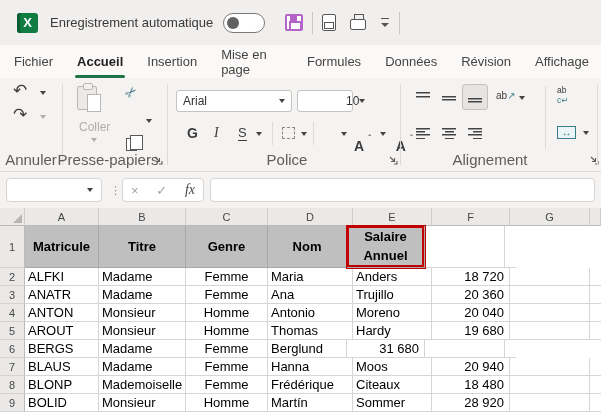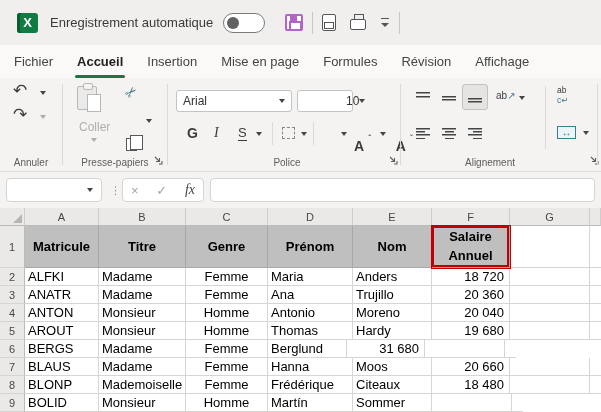--- a/index.html
+++ b/index.html
@@ -42,21 +42,21 @@
   .tab { position:relative; display:flex; align-items:center; padding:0 12px; font-size:13px;
          color:#444; cursor:default; }
   .tab.active { font-weight:bold; color:#222; }
   .tab.active::after { content:""; position:absolute; left:10px; right:10px; bottom:0; height:3px;
                        background:#217346; border-radius:2px; }
 
   
   .ribbon { position:absolute; top:78px; left:0; right:0; height:94px; background:#f5f3f2;
             border-bottom:1px solid #dddbd9; }
   .gsep { position:absolute; top:6px; bottom:6px; width:1px; background:#dcdad8; }
-  .glabel { position:absolute; bottom:3px; font-size:10px; color:#5f5d5b; transform:translateX(-50%); white-space:nowrap; }
+  .glabel { position:absolute; bottom:3px; font-size:15px; color:#5f5d5b; transform:translateX(-50%); white-space:nowrap; }
   .launch { position:absolute; width:12px; height:12px; }
   .chev { display:inline-block; width:0; height:0; border-left:3.5px solid transparent;
           border-right:3.5px solid transparent; border-top:4px solid #444; }
   .chev.dim { border-top-color:#aeacaa; }
   .glyph { line-height:1; }
   .dim-txt { color:#b0aeac; }
 
   .undo-g { font-size:17px; color:#3b3b3b; }
   .clip { width:20px; height:24px; border:1.5px solid #b9b7b5; border-radius:2px; background:#eceae8; position:relative; }
   .clip::before { content:""; position:absolute; top:-4px; left:4.5px; width:8px; height:5px;
@@ -174,20 +174,23 @@
     <div class="tab">
         <span>Insertion</span>
       </div>
     <div class="tab">
         <span>Mise en page</span>
       </div>
     <div class="tab">
         <span>Formules</span>
       </div>
     <div class="tab">
+        <span>Données</span>
+      </div>
+    <div class="tab">
         <span>Révision</span>
       </div>
     <div class="tab">
         <span>Affichage</span>
       </div>
   </div>
 
   <div class="ribbon">
 
     
@@ -199,21 +202,21 @@
     <div class="gsep" style="left:62px;"></div>
 
     
     <div class="abs clip" style="left:77px;top:8px;"></div>
     <span class="abs dim-txt" style="left:79px;top:42px;font-size:12px;">Coller</span>
     <span class="abs chev dim" style="left:91px;top:60px;"></span>
     <span class="abs glyph cut-g" style="left:125px;top:7px;">✂</span>
     <div class="abs copy-ic" style="left:126px;top:36px;"></div>
     <span class="abs chev" style="left:146px;top:41px;"></span>
     <div class="abs brush" style="left:125px;top:62px;"></div>
-    <span class="glabel" style="left:115px;">Presse-papiers</span>
+    <span class="glabel" style="left:108px;">Presse-papiers</span>
     <svg class="abs launch" style="left:152px;top:76px;" viewBox="0 0 12 12">
         <path d="M3 3 L7.5 7.5 M7.5 4 V7.5 H4 M10 7 V10 H7" stroke="#5f5d5b" stroke-width="1.1" fill="none"></path>
       </svg>
     <div class="gsep" style="left:167px;"></div>
 
     
     <div class="combo" style="left:176px;top:12px;width:116px;">
       <span>Arial</span>
       <span class="chev"></span>
     </div>
@@ -295,21 +298,20 @@
       <div class="c6">F</div>
       <div class="c7">G</div>
       <div class="c8"></div>
     </div>
 
     <div class="shrow hrow">
       <div class="rn">1</div>
       <div class="cell hc c1">Matricule</div>
       <div class="cell hc c2">Titre</div>
       <div class="cell hc c3">Genre</div>
-      <div class="cell hc c4">Prénom</div>
       <div class="cell hc c5">Nom</div>
       <div class="cell hc red c6">Salaire Annuel</div>
       <div class="cell c7"></div>
       <div class="cell c8" style="border-right:none;"></div>
     </div>
 
     <div class="shrow drow">
       <div class="rn">2</div>
       <div class="cell c1">ALFKI</div>
       <div class="cell c2">Madame</div>
@@ -368,21 +370,21 @@
       <div class="cell c8" style="border-right:none;"></div>
     </div>
 
     <div class="shrow drow">
       <div class="rn">7</div>
       <div class="cell c1">BLAUS</div>
       <div class="cell c2">Madame</div>
       <div class="cell ctr c3">Femme</div>
       <div class="cell c4">Hanna</div>
       <div class="cell c5">Moos</div>
-      <div class="cell num c6">20 660</div>
+      <div class="cell num c6">20 940</div>
       <div class="cell c7"></div>
       <div class="cell c8" style="border-right:none;"></div>
     </div>
 
     <div class="shrow drow">
       <div class="rn">8</div>
       <div class="cell c1">BLONP</div>
       <div class="cell c2">Mademoiselle</div>
       <div class="cell ctr c3">Femme</div>
       <div class="cell c4">Frédérique</div>
@@ -392,17 +394,18 @@
       <div class="cell c8" style="border-right:none;"></div>
     </div>
 
     <div class="shrow drow">
       <div class="rn">9</div>
       <div class="cell c1">BOLID</div>
       <div class="cell c2">Monsieur</div>
       <div class="cell ctr c3">Homme</div>
       <div class="cell c4">Martín</div>
       <div class="cell c5">Sommer</div>
+      <div class="cell num c6">28 920</div>
       <div class="cell c7"></div>
       <div class="cell c8" style="border-right:none;"></div>
     </div>
   </div>
 </div>
 
 </body></html>

